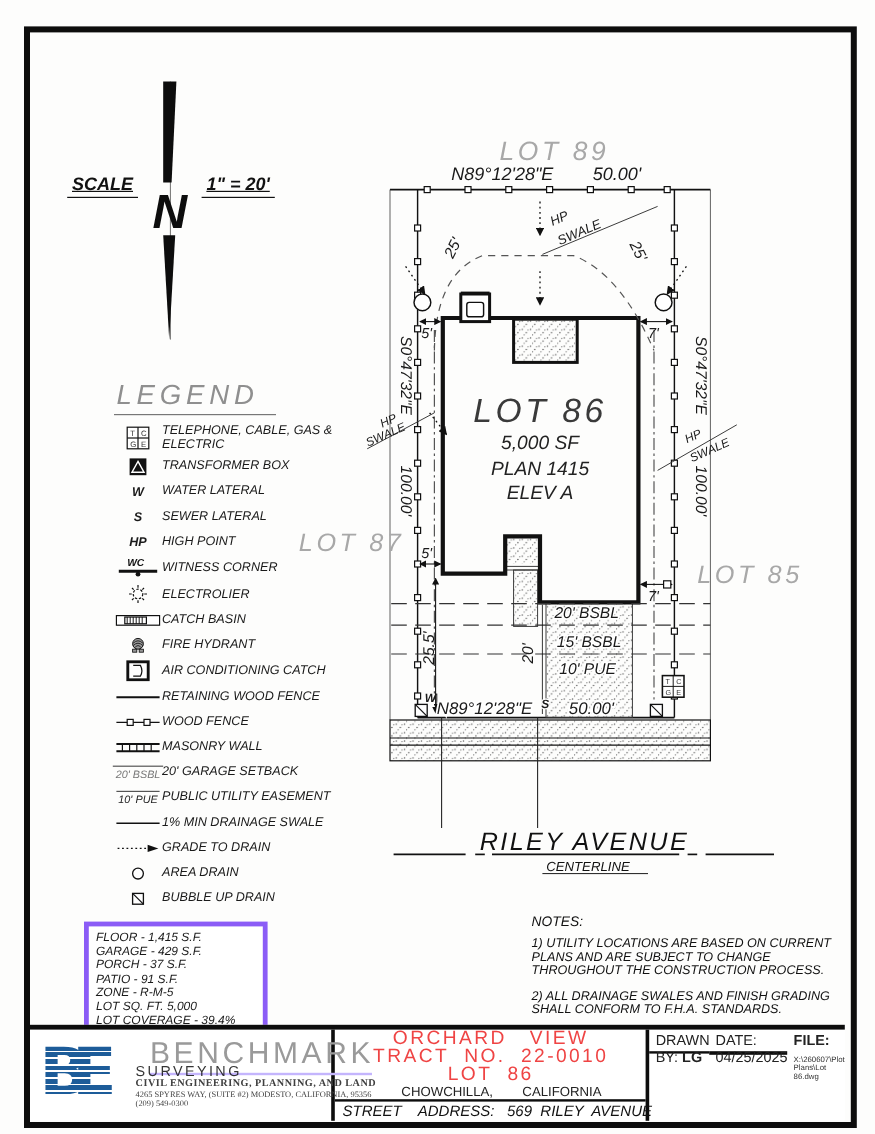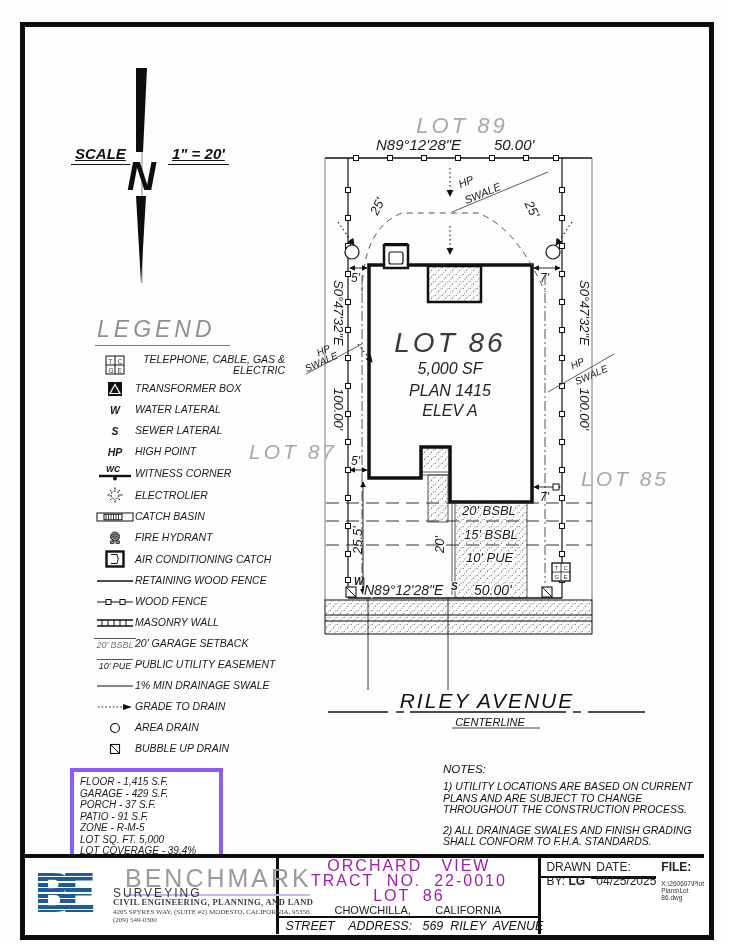--- a/index.html
+++ b/index.html
@@ -7,21 +7,21 @@
   .sheet{position:absolute;left:0;top:0;width:729px;height:945px;background:#fdfdfc;}
   .frame{position:absolute;left:20px;top:22px;width:684px;height:908px;border:5px solid #0d0d0d;}
   .abs{position:absolute;}
   
   .scale-lbl{font-style:italic;font-weight:bold;font-size:15px;color:#111;
     text-decoration:underline;border-bottom:1px solid #111;padding:0 4px 2px 4px;}
   
   .legend{left:95px;top:316px;width:205px;}
   .legend-title{font-size:23px;letter-spacing:4px;color:#8f8f8f;font-style:italic;
     border-bottom:1.5px solid #777;display:inline-block;padding:0 14px 2px 2px;margin-bottom:8px;}
-  .lrow{display:flex;align-items:center;margin-bottom:4px;min-height:17px;text-align:right;}
+  .lrow{display:flex;align-items:center;margin-bottom:4px;min-height:17px;}
   .lico{width:40px;display:flex;justify-content:center;align-items:center;flex:0 0 40px;}
   .llab{font-size:10.5px;font-style:italic;color:#1a1a1a;line-height:11px;max-width:150px;}
   .lsym{font-size:10.5px;font-style:italic;font-weight:bold;color:#1a1a1a;}
   .lsym-ov{font-size:9px;font-style:italic;color:#777;border-top:1px solid #555;padding:1px 2px 0 2px;white-space:nowrap;}
   
   .stats{left:70px;top:768px;width:133px;border:4px solid #8b5cf6;padding:4px 6px;background:#fff;}
   .stats div{font-size:10px;font-style:italic;color:#1a1a1a;line-height:11.5px;white-space:pre;}
   
   .notes{left:443px;top:763px;width:262px;}
   .notes .nt{font-size:11.5px;font-style:italic;color:#111;margin-bottom:6px;}
@@ -37,21 +37,21 @@
   .logo .stripes{position:absolute;inset:0;background:repeating-linear-gradient(to bottom,transparent 0 4px,#fff 4px 5.5px);}
   .bm-name{position:absolute;left:100px;top:6px;width:185px;text-align:center;font-size:25px;
     letter-spacing:3px;color:#9a9a9a;border-bottom:2px solid #c4b5fd;padding-bottom:1px;}
   .bm-lines{position:absolute;left:88px;top:39px;width:210px;text-align:left;color:#404040;font-family:Liberation Serif, serif;}
   .bm-lines .l1{font-size:8.5px;font-weight:bold;letter-spacing:.4px;}
   .bm-lines .l2{font-size:7px;margin-top:1px;}
   .bm-lines .l3{font-size:7px;}
   .bm-overlap{position:absolute;left:88px;top:28px;width:210px;text-align:left;font-size:12px;
     letter-spacing:2px;color:#111;opacity:.85;}
   .proj{flex:1;display:flex;flex-direction:column;align-items:center;justify-content:center;border-bottom:2px solid #0d0d0d;}
-  .proj .p1{font-size:16px;letter-spacing:2px;color:#a21caf;white-space:pre;line-height:15px;}
+  .proj .p1{font-size:16px;letter-spacing:2px;color:#ef4444;white-space:pre;line-height:15px;}
   .proj .p2{font-size:11px;color:#222;white-space:pre;margin-top:1px;margin-left:18px;}
   .street-row{height:17px;display:flex;align-items:center;padding-left:6px;font-size:12.5px;font-style:italic;color:#111;white-space:pre;}
   .meta-row{box-sizing:border-box;padding:2px 0 0 5px;font-size:12px;color:#222;}
   .mr1{height:20px;border-bottom:2px solid #0d0d0d;}
   .mr2{height:21px;border-bottom:3px solid #0d0d0d;}
   .mr3{flex:1;}
   .file-path{font-size:6.5px;color:#333;margin-top:6px;}
   svg text{font-family:"Liberation Sans",sans-serif;}
 </style>
 </head>
@@ -261,21 +261,21 @@
       <text x="466" y="562" font-size="13" style="paint-order:stroke;stroke:#fff;stroke-width:2.5">10' PUE</text>
 
       <text x="354" y="585" font-size="10" font-weight="bold">W</text>
       <text x="451" y="590" font-size="10" font-weight="bold" style="paint-order:stroke;stroke:#fff;stroke-width:2">S</text>
 
       <text x="487" y="708" font-size="21" letter-spacing="2" text-anchor="middle" fill="#111">RILEY AVENUE</text>
       <text x="490" y="726" font-size="11" text-anchor="middle" fill="#111">CENTERLINE</text>
     </g>
   </svg>
 
-  <div class="abs scale-lbl" style="left:71px;top:145px;">SCALE</div>
+  <div class="abs scale-lbl" style="left:56px;top:145px;">SCALE</div>
   <div class="abs scale-lbl" style="left:168px;top:145px;">1" = 20'</div>
 
   <div class="abs legend">
     <div class="legend-title">LEGEND</div>
 
     <div class="lrow">
       <span class="lico">
         <svg width="20" height="20" viewBox="0 0 20 20">
           <rect x="1" y="1" width="18" height="18" fill="#fff" stroke="#111"></rect>
           <line x1="10" y1="1" x2="10" y2="19" stroke="#111"></line>

